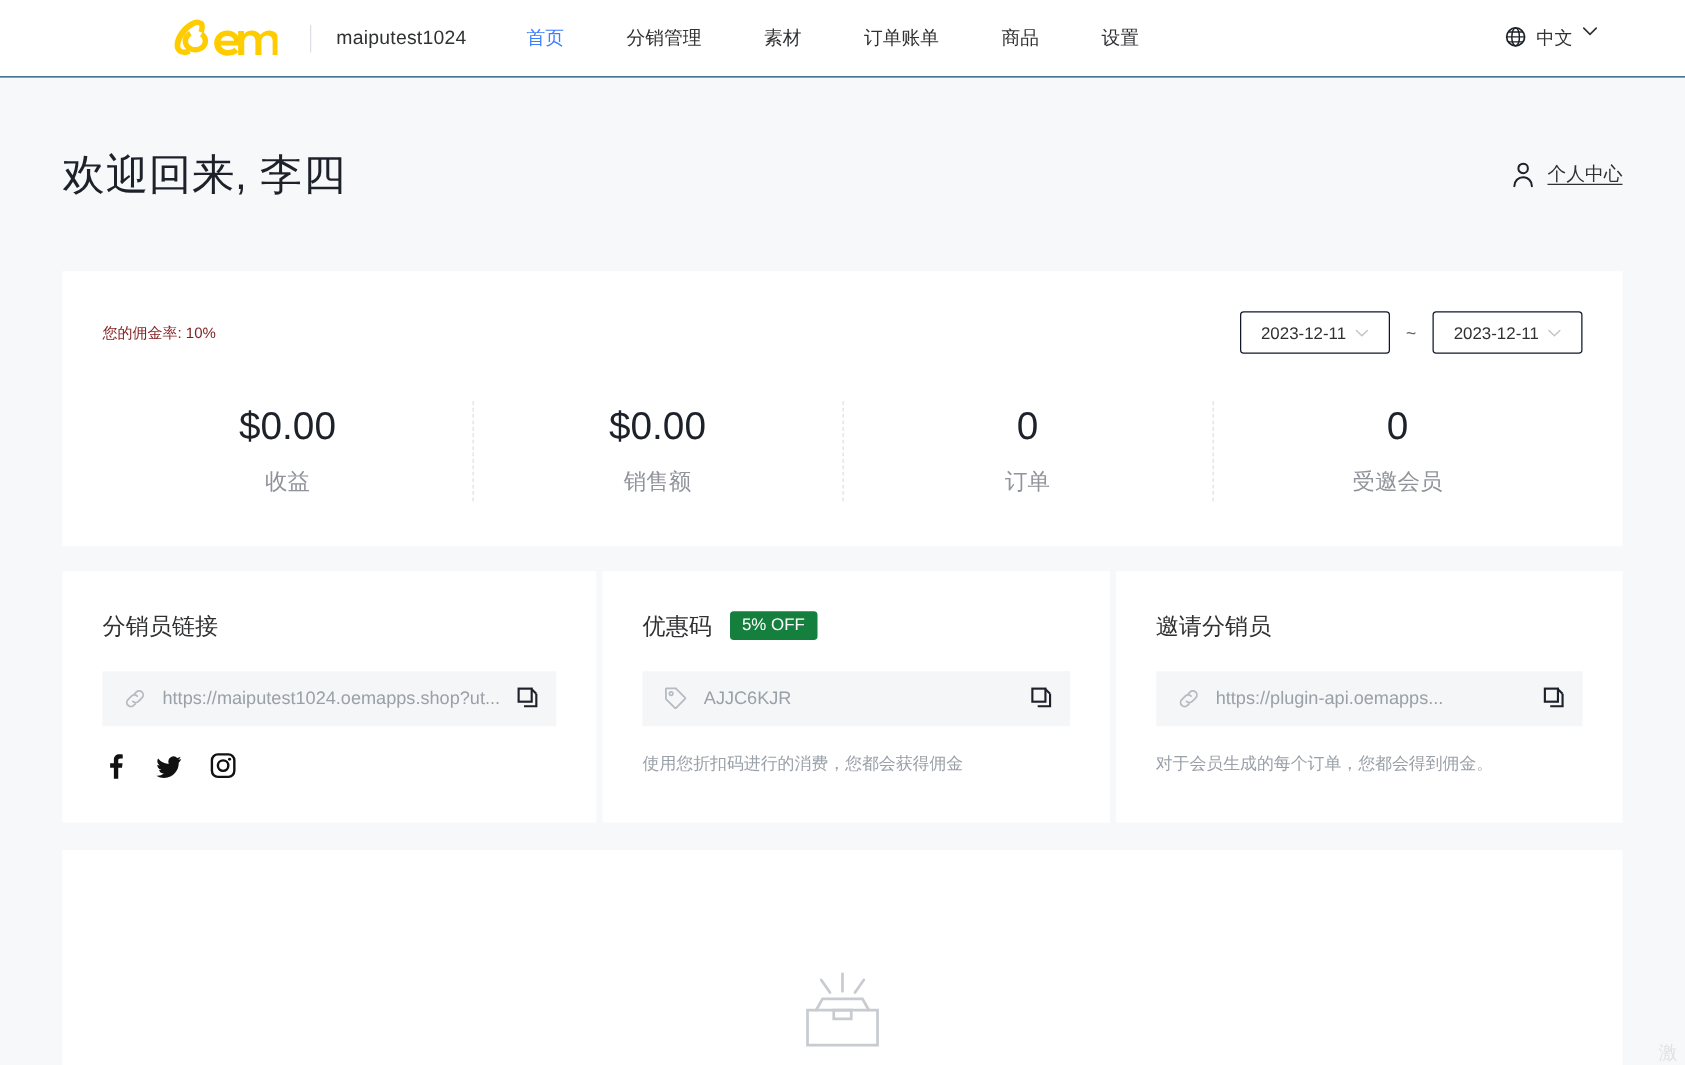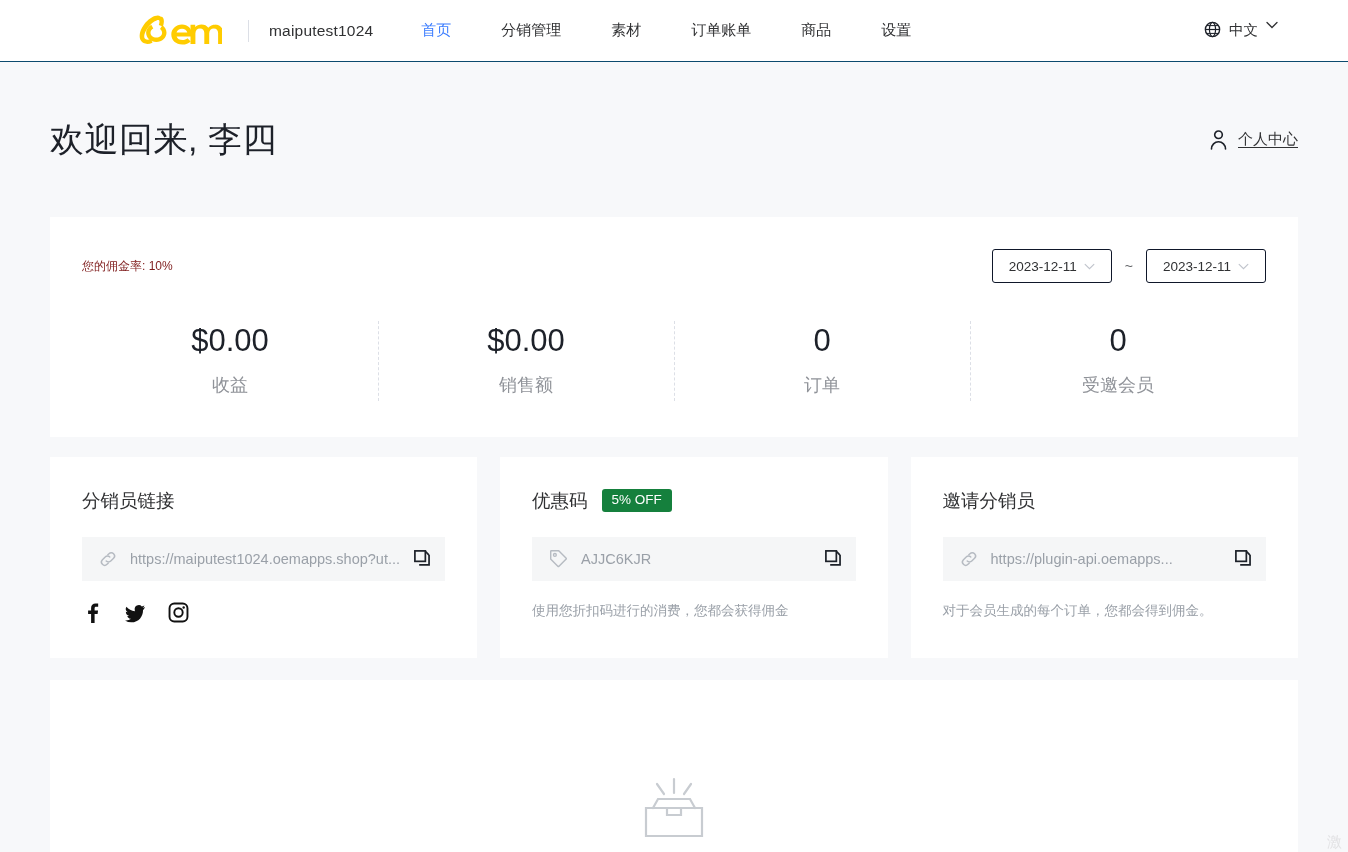--- a/index.html
+++ b/index.html
@@ -140,21 +140,21 @@
   }
   .stat-label {
     margin-top: 14px;
     font-size: 18px;
     color: #909399;
   }
 
   
   .cards-row {
     display: flex;
-    gap: 23px;
+    gap: 5px;
     margin-top: 20px;
   }
   .info-card {
     flex: 1;
     background: #fff;
     padding: 30px 32px 32px 32px;
     min-height: 201px;
   }
   .info-head {
     display: flex;

